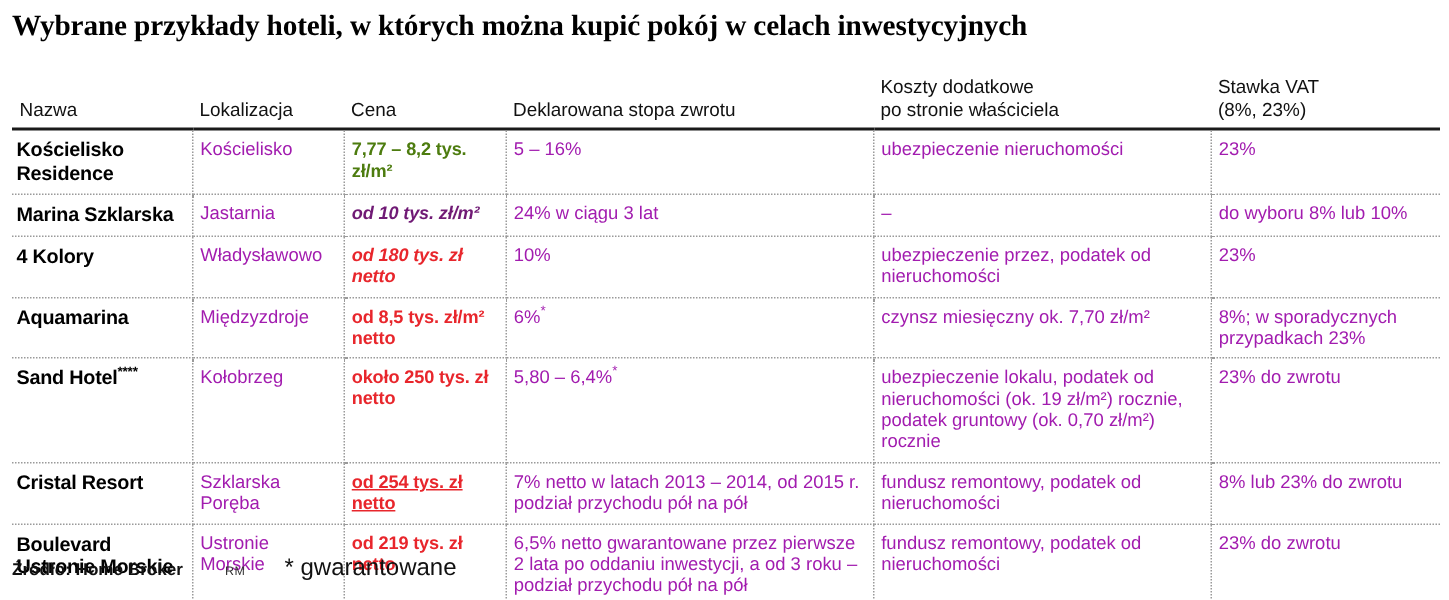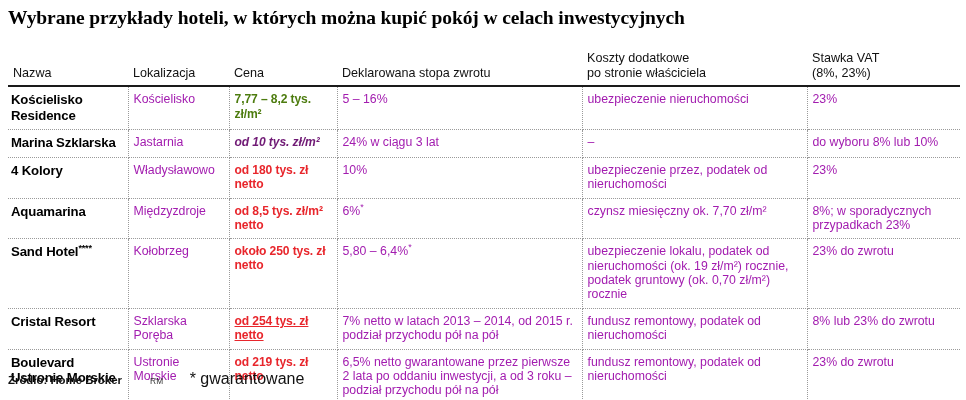--- a/index.html
+++ b/index.html
@@ -181,21 +181,21 @@
           <td class="name">Marina Szklarska</td>
           <td class="loc">Jastarnia</td>
           <td class="price" style="color:#701a75;font-style:italic;">od 10 tys. zł/m²</td>
           <td class="rate">24% w ciągu 3 lat</td>
           <td class="cost">–</td>
           <td class="vat">do wyboru 8% lub 10%</td>
         </tr>
         <tr>
           <td class="name">4 Kolory</td>
           <td class="loc">Władysławowo</td>
-          <td class="price" style="color:#e8262c;">od 180 tys. zł netto</td>
+          <td class="price" style="color:#e8262c;font-style:italic;">od 180 tys. zł netto</td>
           <td class="rate">10%</td>
           <td class="cost">ubezpieczenie przez, podatek od nieruchomości</td>
           <td class="vat">23%</td>
         </tr>
         <tr>
           <td class="name">Aquamarina</td>
           <td class="loc">Międzyzdroje</td>
           <td class="price" style="color:#e8262c;margin-left:45px;">od 8,5 tys. zł/m² netto</td>
           <td class="rate">6%<sup class="ast">*</sup></td>
           <td class="cost">czynsz miesięczny ok. 7,70 zł/m²</td>

